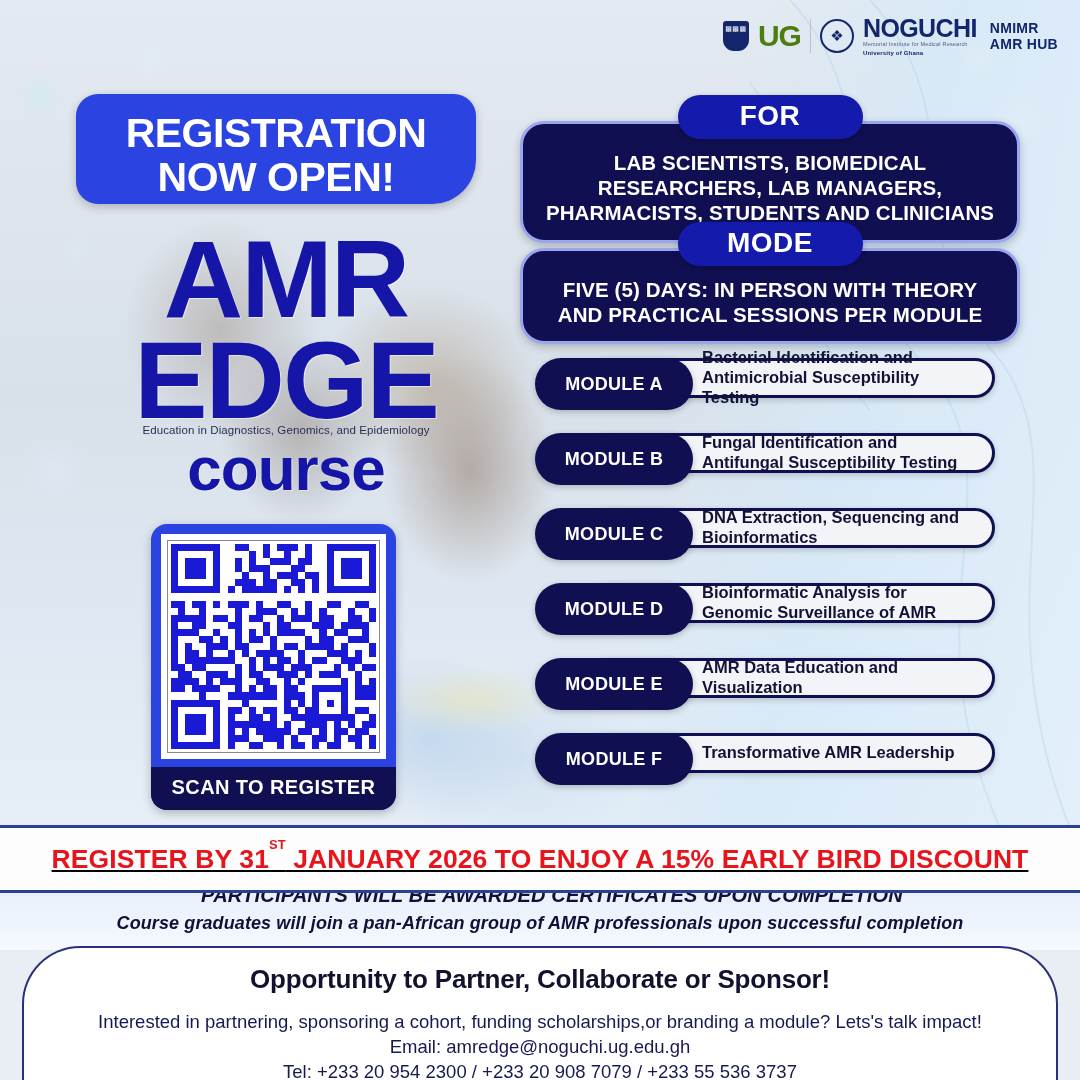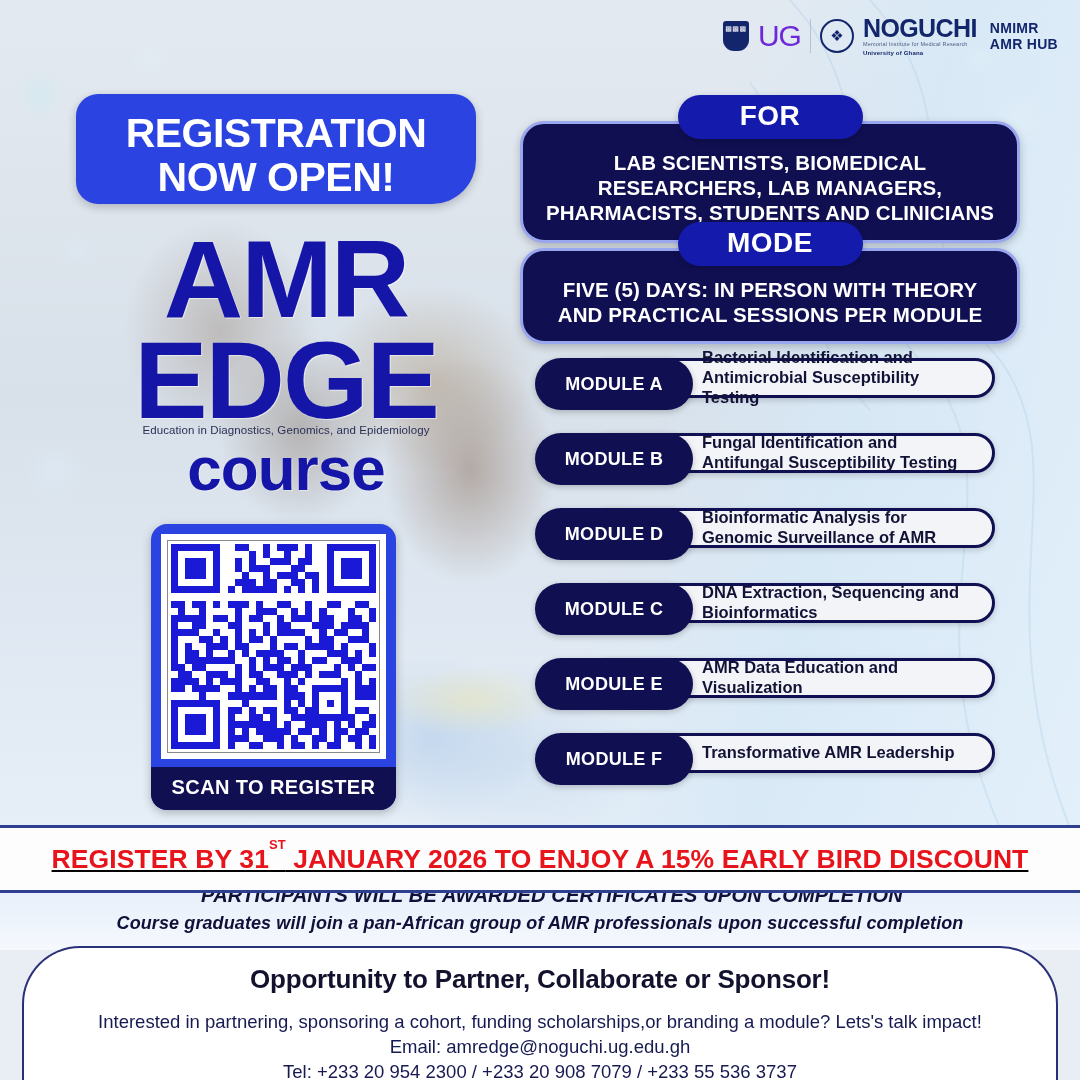--- a/index.html
+++ b/index.html
@@ -65,21 +65,21 @@
     width:26px; height:30px;
     background:#13266b;
     border-radius:3px 3px 11px 11px;
     position:relative;
     display:flex; align-items:flex-start; justify-content:center;
   }
   .ug-shield span{
     color:#fff; font-size:7px; letter-spacing:.5px; margin-top:4px; line-height:1;
   }
   .ug-text{
-    font-size:30px; font-weight:normal; color:#6d28d9; letter-spacing:-1px; line-height:1;
+    font-size:30px; font-weight:bold; color:#4d7c0f; letter-spacing:-1px; line-height:1;
   }
   .logo-div{ width:1px; height:34px; background:#b9c2d4; }
   .nog-mark{
     width:34px; height:34px; border-radius:50%;
     border:2px solid #13266b;
     display:flex; align-items:center; justify-content:center;
     color:#13266b; font-size:15px; line-height:1;
   }
   .nog-block{ line-height:1; }
   .nog-name{ font-size:25px; font-weight:bold; color:#13266b; letter-spacing:-.6px; }
@@ -515,29 +515,29 @@
       <div class="mod-tag">MODULE A</div>
     </div>
     <div class="mod-row">
       <div class="mod-desc">
         <div class="mod-desc-text">Fungal Identification and Antifungal Susceptibility Testing</div>
       </div>
       <div class="mod-tag">MODULE B</div>
     </div>
     <div class="mod-row">
       <div class="mod-desc">
-        <div class="mod-desc-text">Bioinformatic Analysis for Genomic Surveillance of AMR</div>
-      </div>
-      <div class="mod-tag">MODULE D</div>
+        <div class="mod-desc-text">DNA Extraction, Sequencing and Bioinformatics</div>
+      </div>
+      <div class="mod-tag">MODULE C</div>
     </div>
     <div class="mod-row">
       <div class="mod-desc">
-        <div class="mod-desc-text">DNA Extraction, Sequencing and Bioinformatics</div>
-      </div>
-      <div class="mod-tag">MODULE C</div>
+        <div class="mod-desc-text">Bioinformatic Analysis for Genomic Surveillance of AMR</div>
+      </div>
+      <div class="mod-tag">MODULE D</div>
     </div>
     <div class="mod-row">
       <div class="mod-desc">
         <div class="mod-desc-text">AMR Data Education and Visualization</div>
       </div>
       <div class="mod-tag">MODULE E</div>
     </div>
     <div class="mod-row">
       <div class="mod-desc">
         <div class="mod-desc-text">Transformative AMR Leadership</div>

